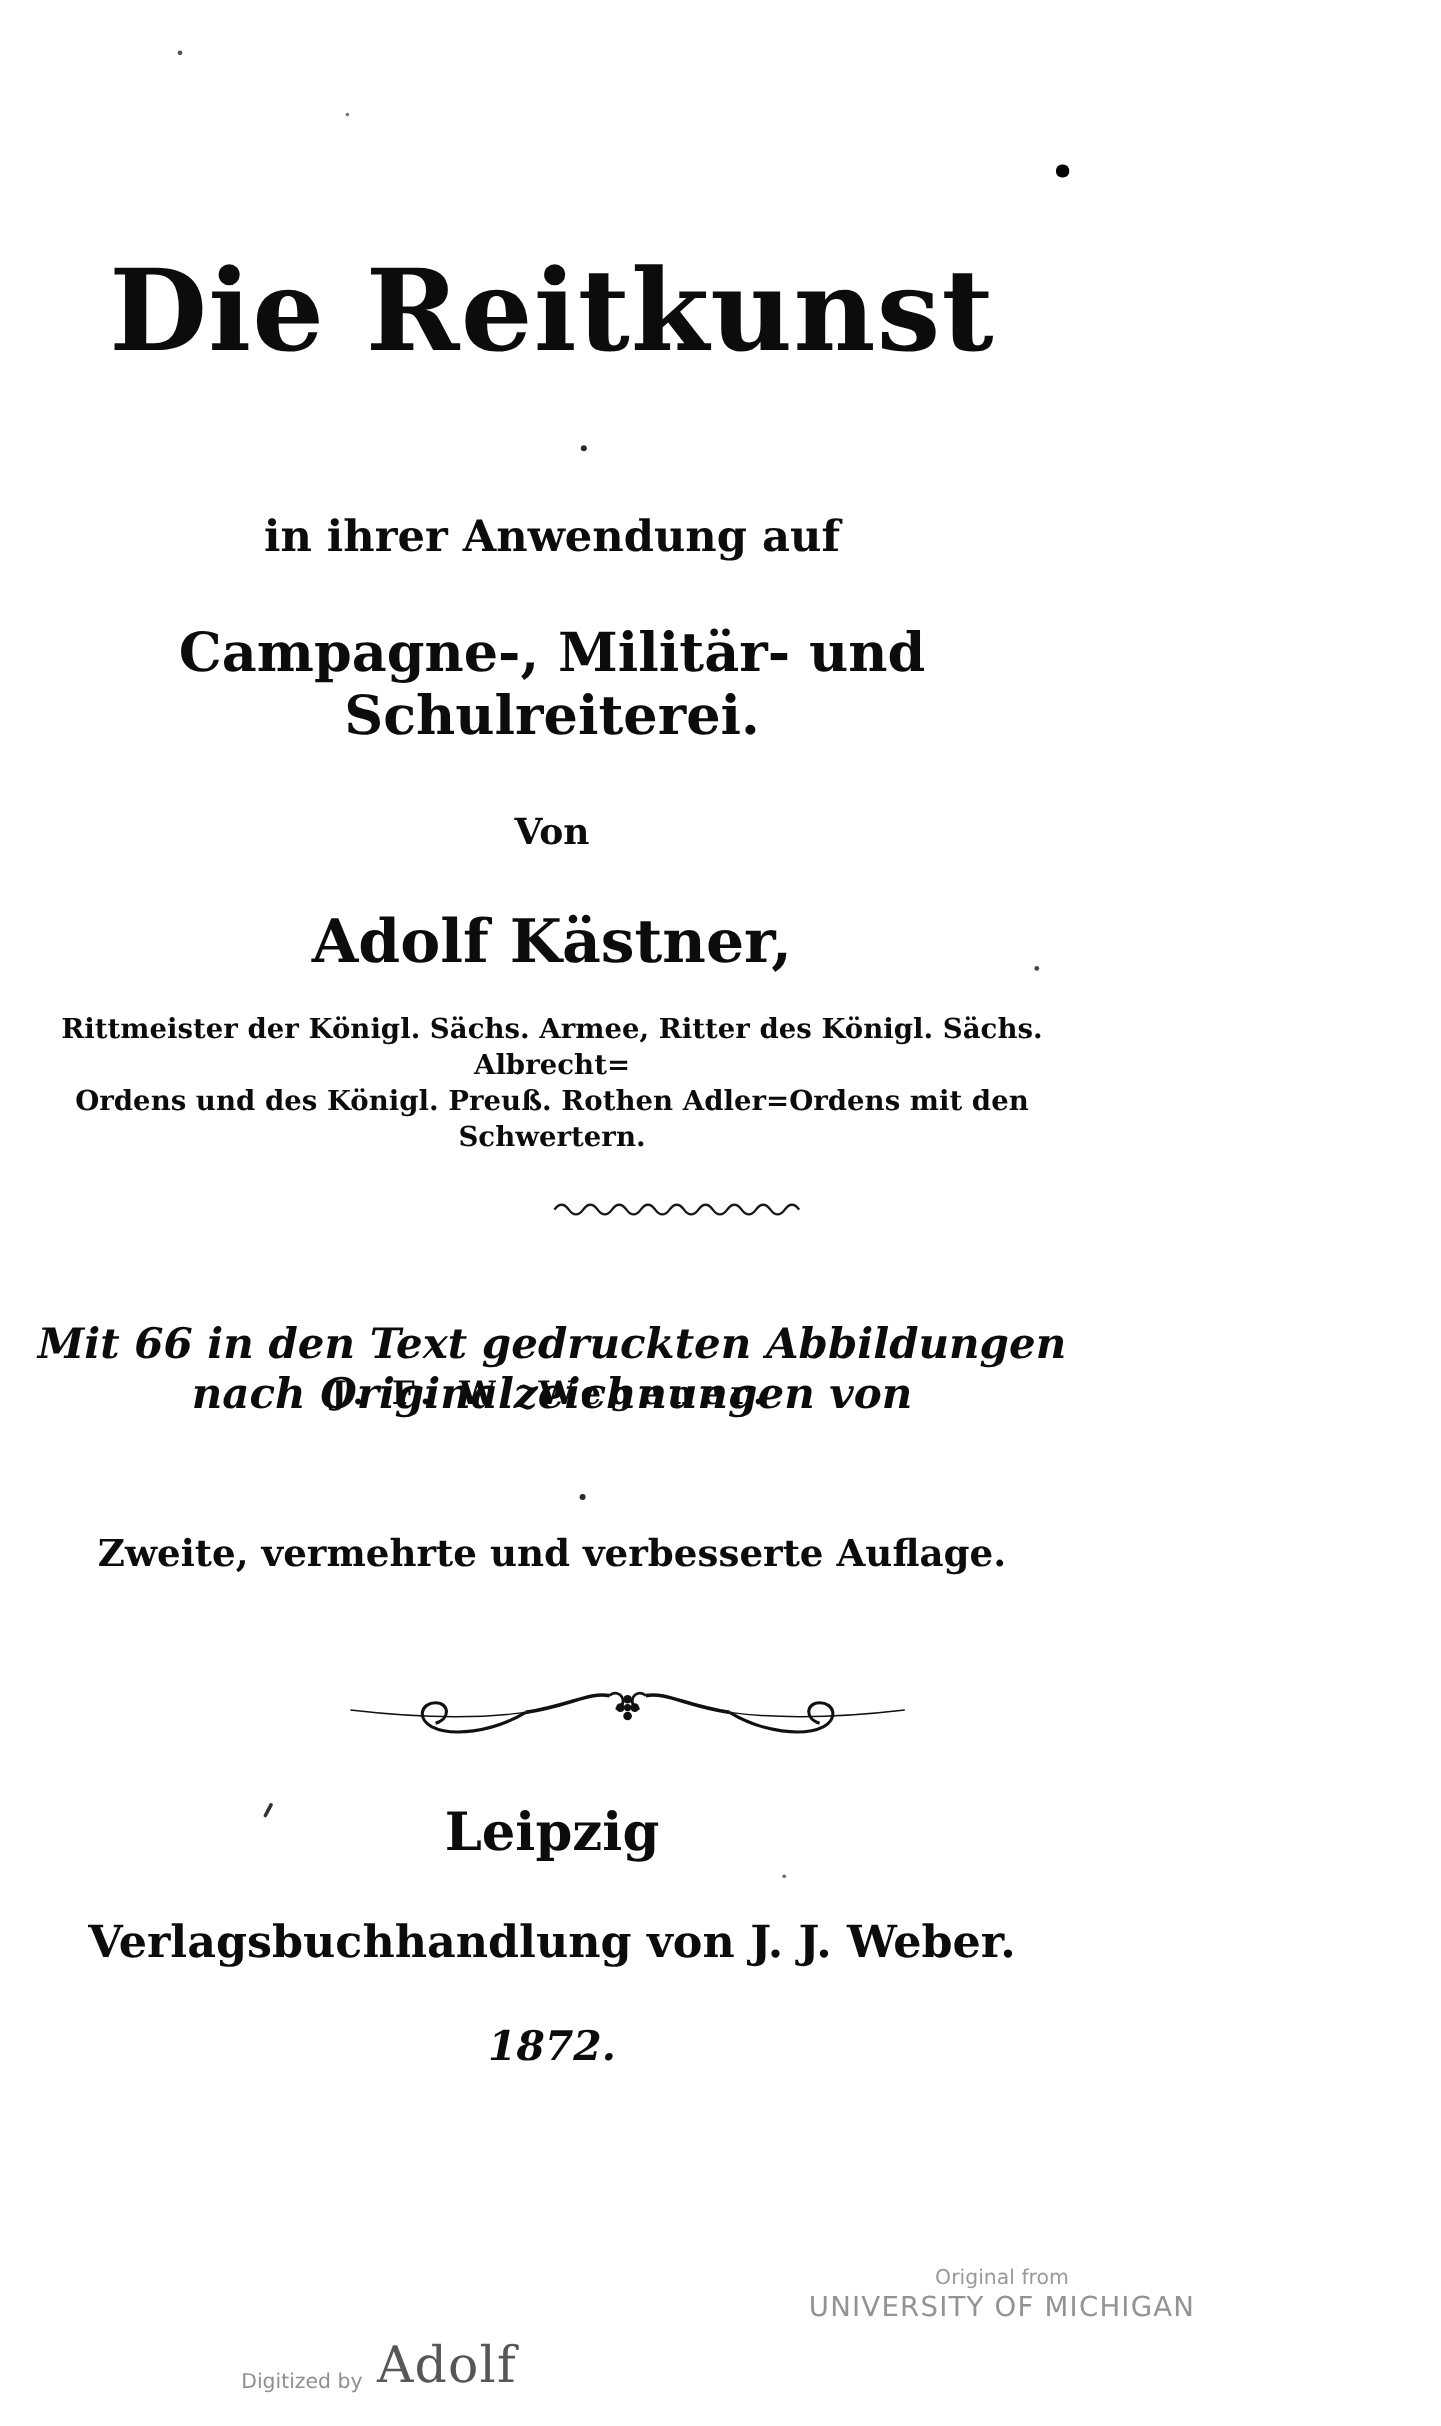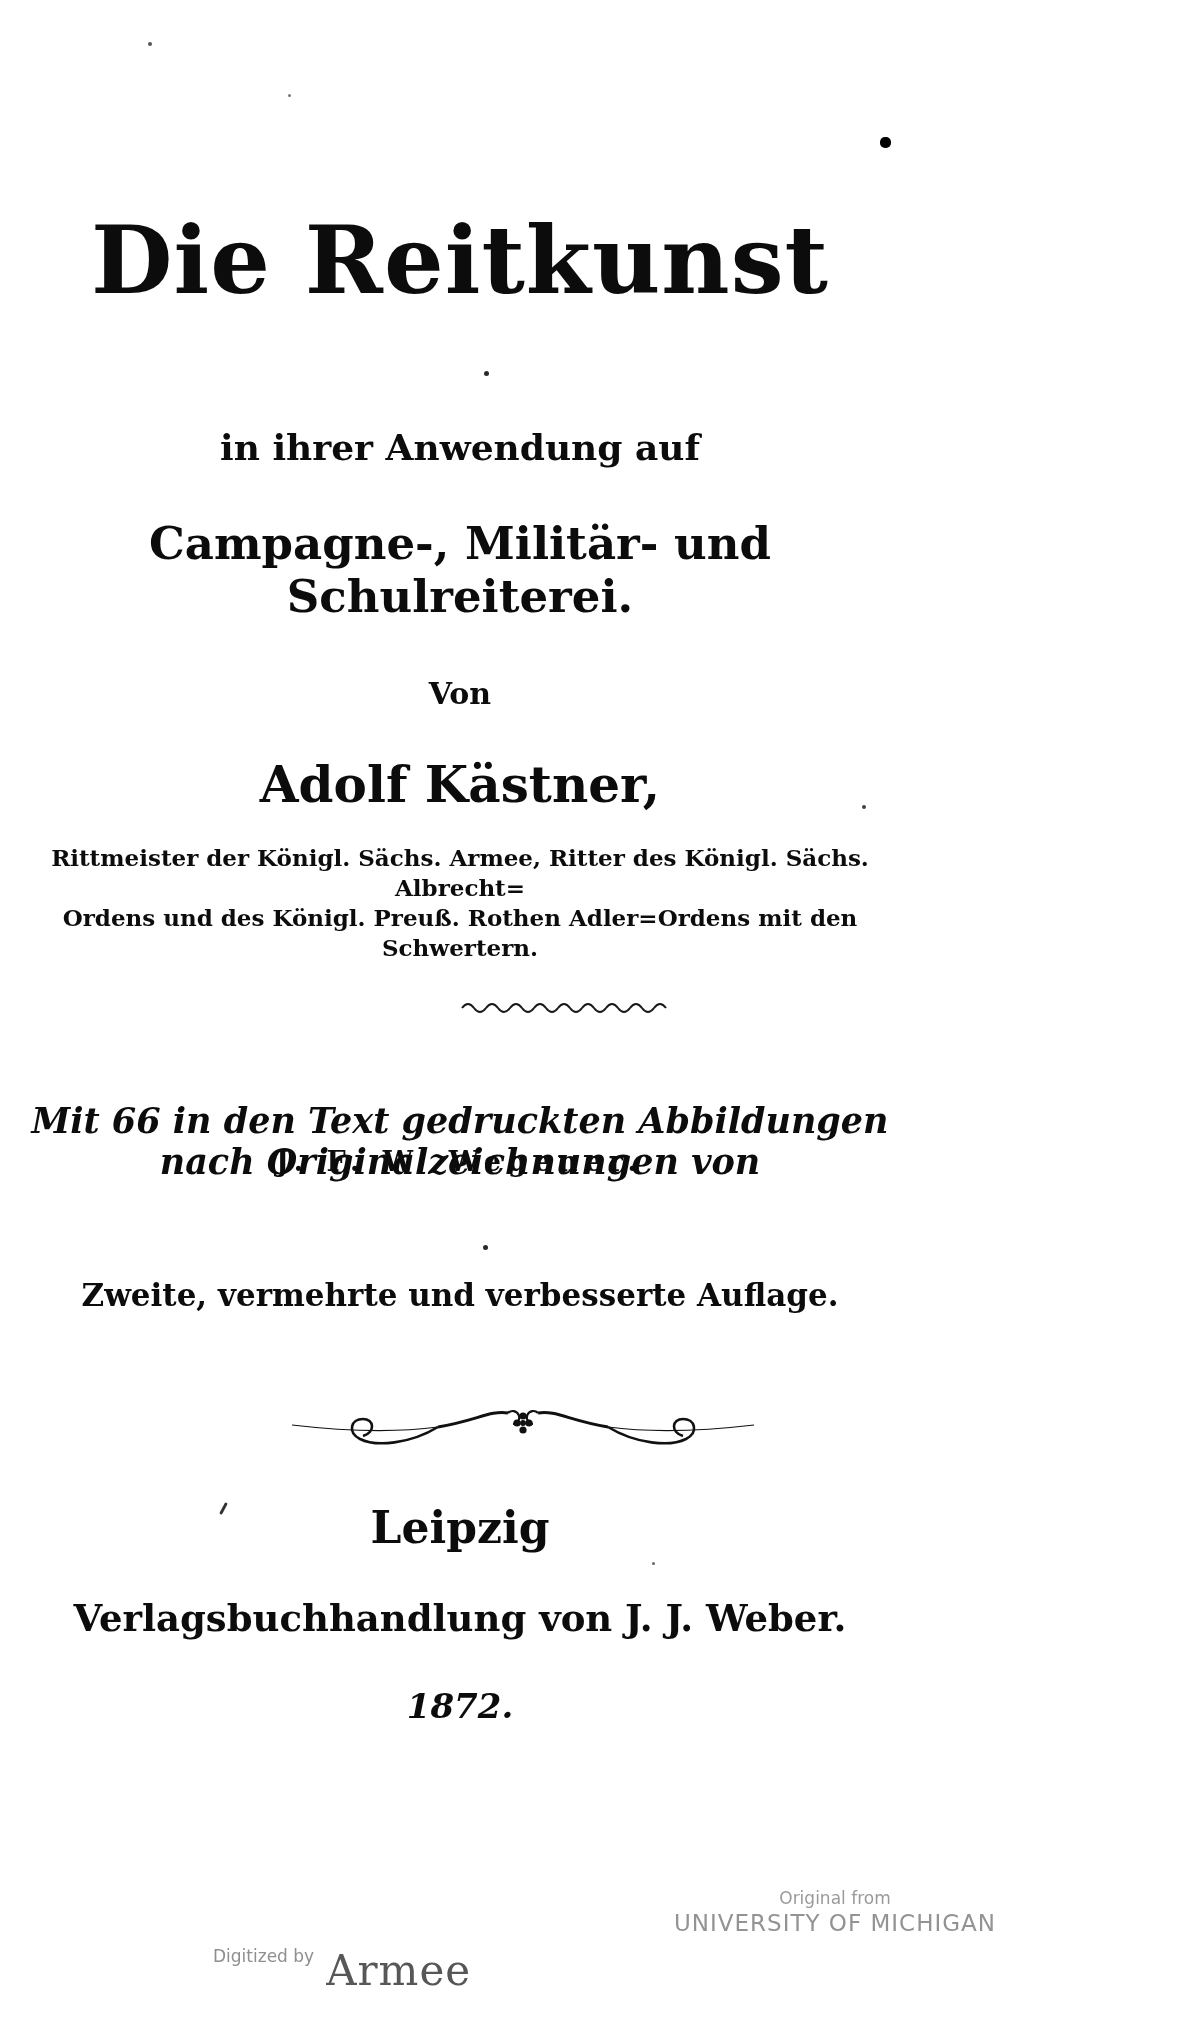--- a/index.html
+++ b/index.html
@@ -44,22 +44,22 @@
   .speck-3 { left: 484px; top: 371px; width: 5px; height: 5px; }
   .speck-4 { left: 862px; top: 805px; width: 4px; height: 4px; background:#444; }
   .speck-5 { left: 483px; top: 1245px; width: 5px; height: 5px; }
   .speck-6 { left: 652px; top: 1562px; width: 3px; height: 3px; background:#666; }
   .speck-tick {
     left: 222px; top: 1502px; width: 3px; height: 13px;
     background:#333; border-radius: 2px; transform: rotate(28deg);
   }
 
   .footer-left {
-    position: absolute; left: 213px; top: 1946px;
-    display: flex; align-items: flex-start; gap: 12px;
+    position: absolute; left: 201px; top: 1946px;
+    display: flex; align-items: flex-end; gap: 12px;
   }
   .digitized-label {
     font-family: "DejaVu Sans", sans-serif;
     font-size: 17px; color: #8f8f8f;
   }
   .google-logo {
     font-family: "DejaVu Serif", serif;
     font-size: 42px; color: #575757; letter-spacing: 1px;
   }
   .footer-right {
@@ -127,21 +127,21 @@
   </svg>
 
   <div class="col city blackletter">Leipzig</div>
 
   <div class="col publisher blackletter">Verlagsbuchhandlung von J. J. Weber.</div>
 
   <div class="col year">1872.</div>
 
   <div class="footer-left">
     <span class="digitized-label">Digitized by</span>
-    <span class="google-logo">Armee</span>
+    <span class="google-logo">Adolf</span>
   </div>
 
   <div class="footer-right">
     <div class="original-from">Original from</div>
     <div class="institution">UNIVERSITY OF MICHIGAN</div>
   </div>
 
 </div>
 
 </body></html>

